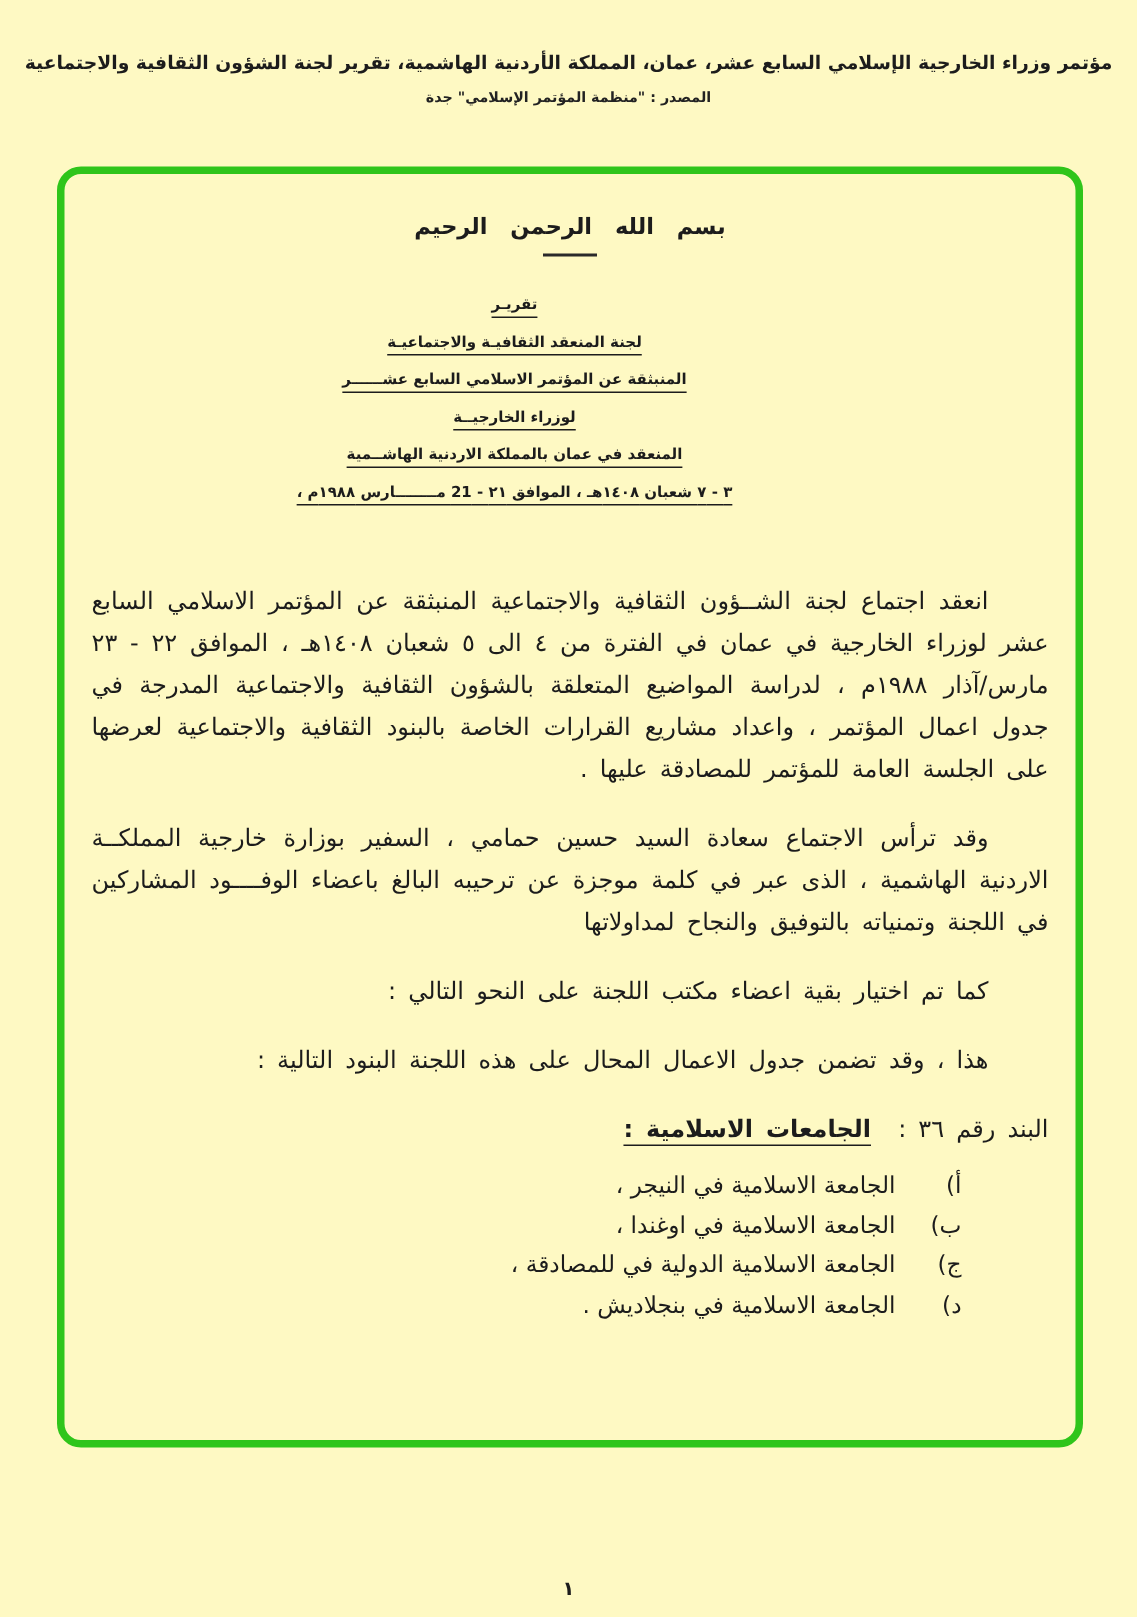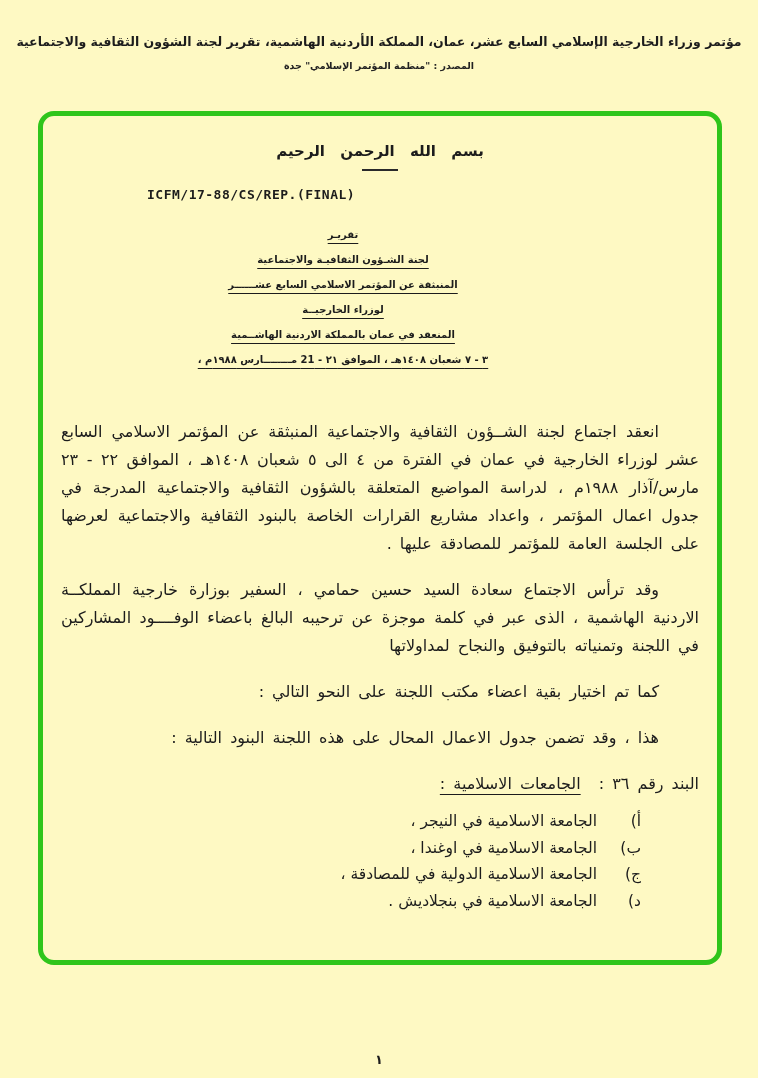--- a/index.html
+++ b/index.html
@@ -69,20 +69,21 @@
   }
   .para{margin:0 0 18px 0;letter-spacing:0.6px;word-spacing:3px;}
   .para.indent{text-indent:40px;}
 
   .agenda-heading{font-size:16px;letter-spacing:0.6px;word-spacing:3px;margin:2px 0 10px 0;}
   .agenda-heading .agenda-label{margin-left:10px;}
   .agenda-title{
     text-decoration:underline;
     text-underline-offset:5px;
     text-decoration-thickness:1px;
+    font-weight:bold;
   }
 
   .uni-list{margin:4px 58px 0 0;}
   .uni-row{display:flex;gap:22px;font-size:15.5px;line-height:26.5px;letter-spacing:0.4px;}
   .uni-marker{min-width:22px;flex:0 0 auto;}
   .uni-text{flex:1 1 auto;}
 
   .page-number{
     position:absolute;top:1052px;left:0;right:0;
     text-align:center;font-size:13px;font-weight:700;
@@ -96,25 +97,24 @@
   <header class="top-header">
     <div class="header-title">مؤتمر وزراء الخارجية الإسلامي السابع عشر، عمان، المملكة الأردنية الهاشمية، تقرير لجنة الشؤون الثقافية والاجتماعية</div>
     <div class="header-source">المصدر : "منظمة المؤتمر الإسلامي" جدة</div>
   </header>
 
   <div class="green-frame">
 
     <div class="basmala">بسم الله الرحمن الرحيم</div>
     <div class="basmala-divider"></div>
 
-    <div class="reference">ICFM/17-88/CS/REP.(FINAL)</div>
 
     <div class="title-block">
       <div class="title-line">تقريـر</div>
-      <div class="title-line">لجنة الشـؤون الثقافيـة والاجتماعية</div>
+      <div class="title-line">لجنة المنعقد الثقافيـة والاجتماعيـة</div>
       <div class="title-line">المنبثقة عن المؤتمر الاسلامي السابع عشــــــر</div>
       <div class="title-line">لوزراء الخارجيــة</div>
       <div class="title-line">المنعقد في عمان بالمملكة الاردنية الهاشــمية</div>
       <div class="title-line">٣ - ٧ شعبان ١٤٠٨هـ ، الموافق ٢١ - 21 مــــــــارس ١٩٨٨م ،</div>
     </div>
 
     <div class="body-text">
       <p class="para indent">انعقد اجتماع لجنة الشــؤون الثقافية والاجتماعية المنبثقة عن المؤتمر الاسلامي السابع عشر لوزراء الخارجية في عمان في الفترة من ٤ الى ٥ شعبان ١٤٠٨هـ ، الموافق ٢٢ - ٢٣ مارس/آذار ١٩٨٨م ، لدراسة المواضيع المتعلقة بالشؤون الثقافية والاجتماعية المدرجة في جدول اعمال المؤتمر ، واعداد مشاريع القرارات الخاصة بالبنود الثقافية والاجتماعية لعرضها على الجلسة العامة للمؤتمر للمصادقة عليها .</p>
       <p class="para indent">وقد ترأس الاجتماع سعادة السيد حسين حمامي ، السفير بوزارة خارجية المملكــة الاردنية الهاشمية ، الذى عبر في كلمة موجزة عن ترحيبه البالغ باعضاء الوفــــود المشاركين في اللجنة وتمنياته بالتوفيق والنجاح لمداولاتها</p>
       <p class="para indent">كما تم اختيار بقية اعضاء مكتب اللجنة على النحو التالي :</p>

